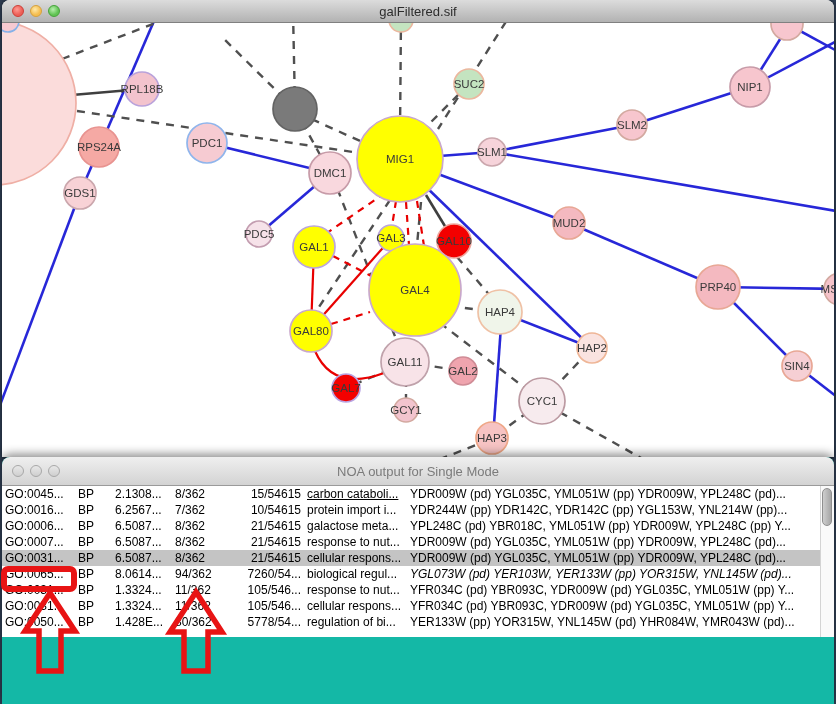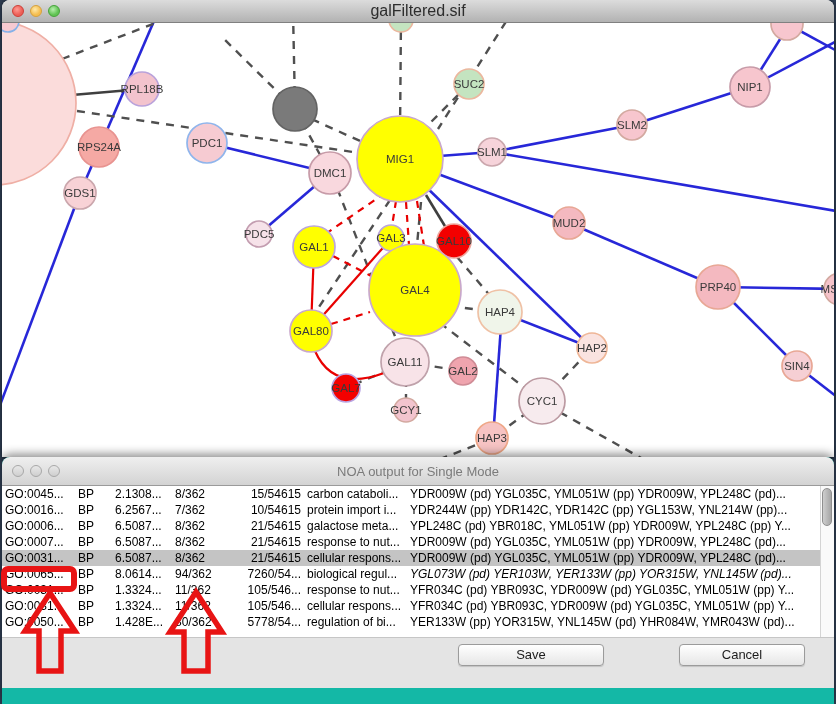--- a/index.html
+++ b/index.html
@@ -14,21 +14,21 @@
     position:absolute;left:2px;top:0;width:832px;height:457px;
     border-radius:8px 8px 0 0;background:#fff;
     box-shadow:0 0 5px rgba(0,0,0,.55);
   }
   .titlebar{
     height:22px;border-radius:8px 8px 0 0;position:relative;
     background:linear-gradient(#dcdcdc,#b2b2b2);
     border-bottom:1px solid #808080;
     display:flex;align-items:center;justify-content:center;
   }
-  .titlebar .title{font-size:16px;color:#2d2d2d;}
+  .titlebar .title{font-size:13px;color:#2d2d2d;}
   .tl{position:absolute;top:5px;width:12px;height:12px;border-radius:50%;box-sizing:border-box;}
   .tl.red{left:10px;background:radial-gradient(circle at 40% 35%,#ff9a92,#ec5f57 60%);border:1px solid #ce3e36;}
   .tl.yellow{left:28px;background:radial-gradient(circle at 40% 35%,#ffe9a8,#f5bd4f 60%);border:1px solid #d6a13c;}
   .tl.green{left:46px;background:radial-gradient(circle at 40% 35%,#b8efae,#61c454 60%);border:1px solid #45a33a;}
   .graph-pane{position:relative;width:832px;height:434px;background:#ffffff;overflow:hidden;text-align:right;}
   .graph-pane svg{display:block;}
   
   .window-bottom{
     position:absolute;left:2px;top:457px;width:832px;height:247px;
     border-radius:8px 8px 0 0;background:#14b8a6;
@@ -207,21 +207,21 @@
     <span class="title">NOA output for Single Mode</span>
   </div>
   <div class="tbody">
     <div id="rows">
         <div class="trow">
           <div class="td" style="width: 73px;">GO:0045...</div>
           <div class="td" style="width: 37px;">BP</div>
           <div class="td" style="width: 60px;">2.1308...</div>
           <div class="td" style="width: 62px;">8/362</div>
           <div class="td a-right" style="width: 70px;">15/54615</div>
-          <div class="td" style="width: 103px;">carbon cataboli...</div>
+          <div class="td" style="width: 103px; text-decoration: underline;">carbon cataboli...</div>
           <div class="td" style="width: 413px;">YDR009W (pd) YGL035C, YML051W (pp) YDR009W, YPL248C (pd)...</div>
         </div>
         <div class="trow">
           <div class="td" style="width: 73px;">GO:0016...</div>
           <div class="td" style="width: 37px;">BP</div>
           <div class="td" style="width: 60px;">6.2567...</div>
           <div class="td" style="width: 62px;">7/362</div>
           <div class="td a-right" style="width: 70px;">10/54615</div>
           <div class="td" style="width: 103px;">protein import i...</div>
           <div class="td" style="width: 413px;">YDR244W (pp) YDR142C, YDR142C (pp) YGL153W, YNL214W (pp)...</div>
@@ -286,24 +286,20 @@
           <div class="td" style="width: 60px;">1.428E...</div>
           <div class="td" style="width: 62px;">80/362</div>
           <div class="td a-right" style="width: 70px;">5778/54...</div>
           <div class="td" style="width: 103px;">regulation of bi...</div>
           <div class="td" style="width: 413px;">YER133W (pp) YOR315W, YNL145W (pd) YHR084W, YMR043W (pd)...</div>
         </div>
       </div>
     <div class="vscroll">
       <div class="vthumb"></div>
     </div>
-  </div>
-  <div class="tfoot">
-    <div class="btn save">Save</div>
-    <div class="btn cancel">Cancel</div>
   </div>
 </div>
 
 <svg class="annot" viewBox="0 0 836 704">
   <rect x="4" y="569" width="70" height="20" rx="4" fill="none" stroke-width="6" stroke="#e81414"></rect>
   <polygon points="50,593 75,631 61,631 61,671 39,671 39,631 25,631" fill="none" stroke-width="5.5" stroke="#e81414"></polygon>
   <polygon points="196,592 222,632 208,632 208,671 184,671 184,632 170,632" fill="none" stroke-width="5.5" stroke="#e81414"></polygon>
 </svg>
 
 </body></html>

